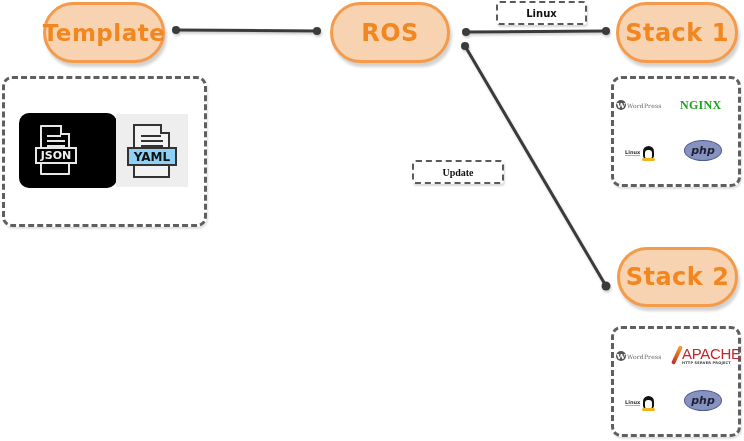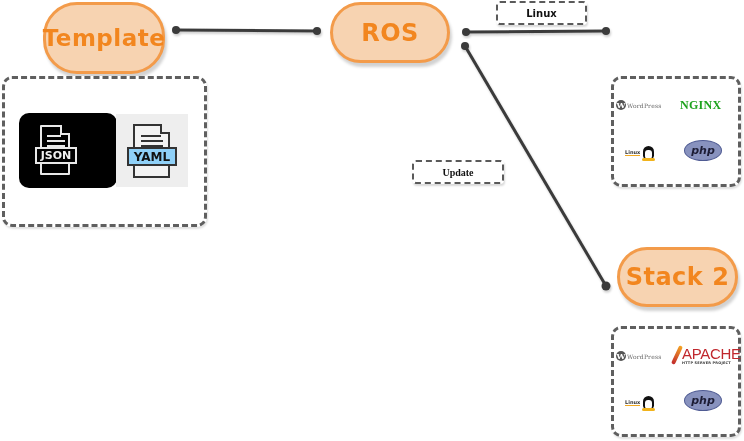--- a/index.html
+++ b/index.html
@@ -13,21 +13,21 @@
     border-radius: 34px;
     box-shadow: 2px 4px 3px rgba(0,0,0,0.18);
     color: #f2861f;
     font-family: "DejaVu Sans", sans-serif;
     font-weight: bold;
     display: flex; align-items: center; justify-content: center;
     box-sizing: border-box;
     cursor: pointer;
   }
   .node span { letter-spacing: 0.5px; }
-  #node-template { left: 43px; top: 2px; width: 122px; height: 72px; font-size: 23px; }
+  #node-template { left: 43px; top: 2px; width: 122px; height: 61px; font-size: 23px; }
   #node-ros { left: 330px; top: 2px; width: 120px; height: 61px; font-size: 24px; }
   #node-stack1 { left: 616px; top: 2px; width: 122px; height: 61px; font-size: 24px; }
   #node-stack2 { left: 617px; top: 247px; width: 121px; height: 60px; font-size: 24px; align-items: center; }
 
   .group {
     position: absolute;
     border: 3px dashed #5f5f5f;
     border-radius: 10px;
     box-sizing: border-box;
     box-shadow: 1px 2px 2px rgba(0,0,0,0.12);
@@ -133,20 +133,23 @@
       <circle cx="606" cy="286" r="4.5" fill="#3a3a3a"></circle>
     </g>
   </svg>
 
   <div class="node" id="node-template">
     <span>Template</span>
   </div>
   <div class="node" id="node-ros">
     <span>ROS</span>
   </div>
+  <div class="node" id="node-stack1">
+    <span>Stack 1</span>
+  </div>
   <div class="node" id="node-stack2">
     <span>Stack 2</span>
   </div>
 
   <div class="label-box" id="label-build">
     <span>Linux</span>
   </div>
   <div class="label-box" id="label-update">
     <span>Update</span>
   </div>

